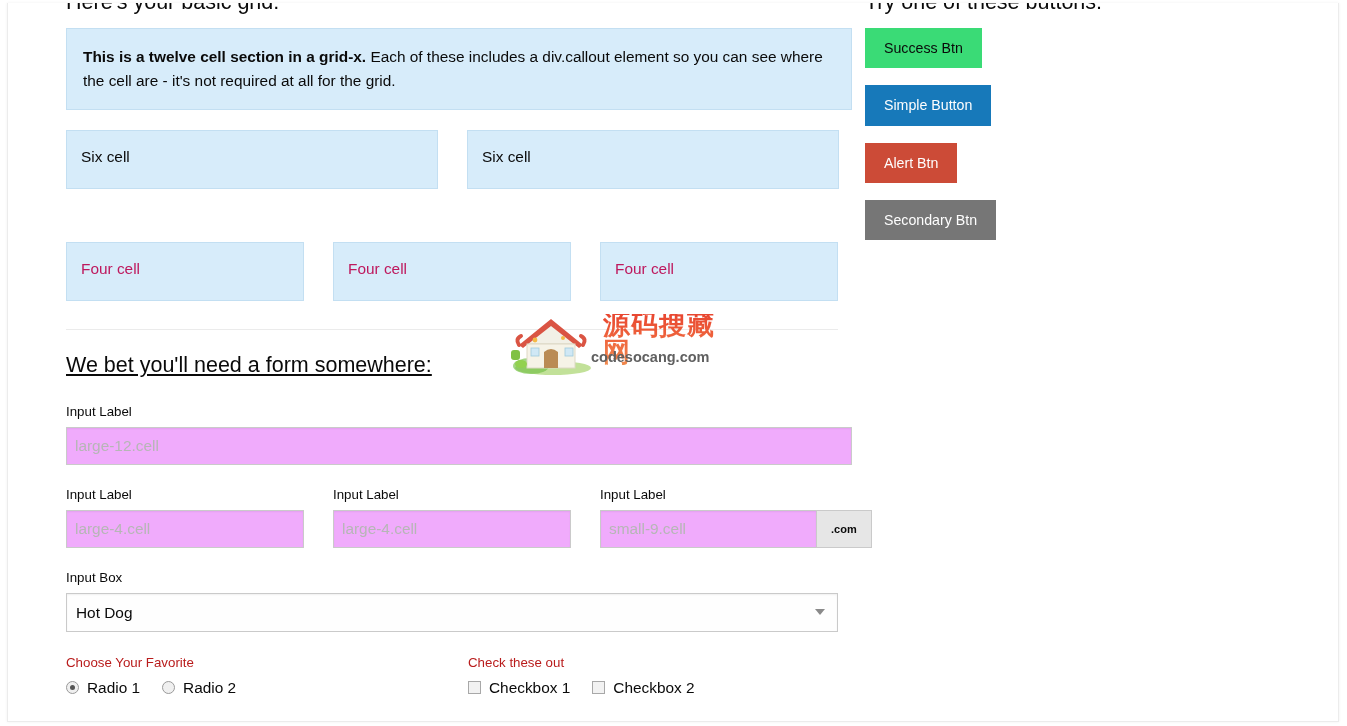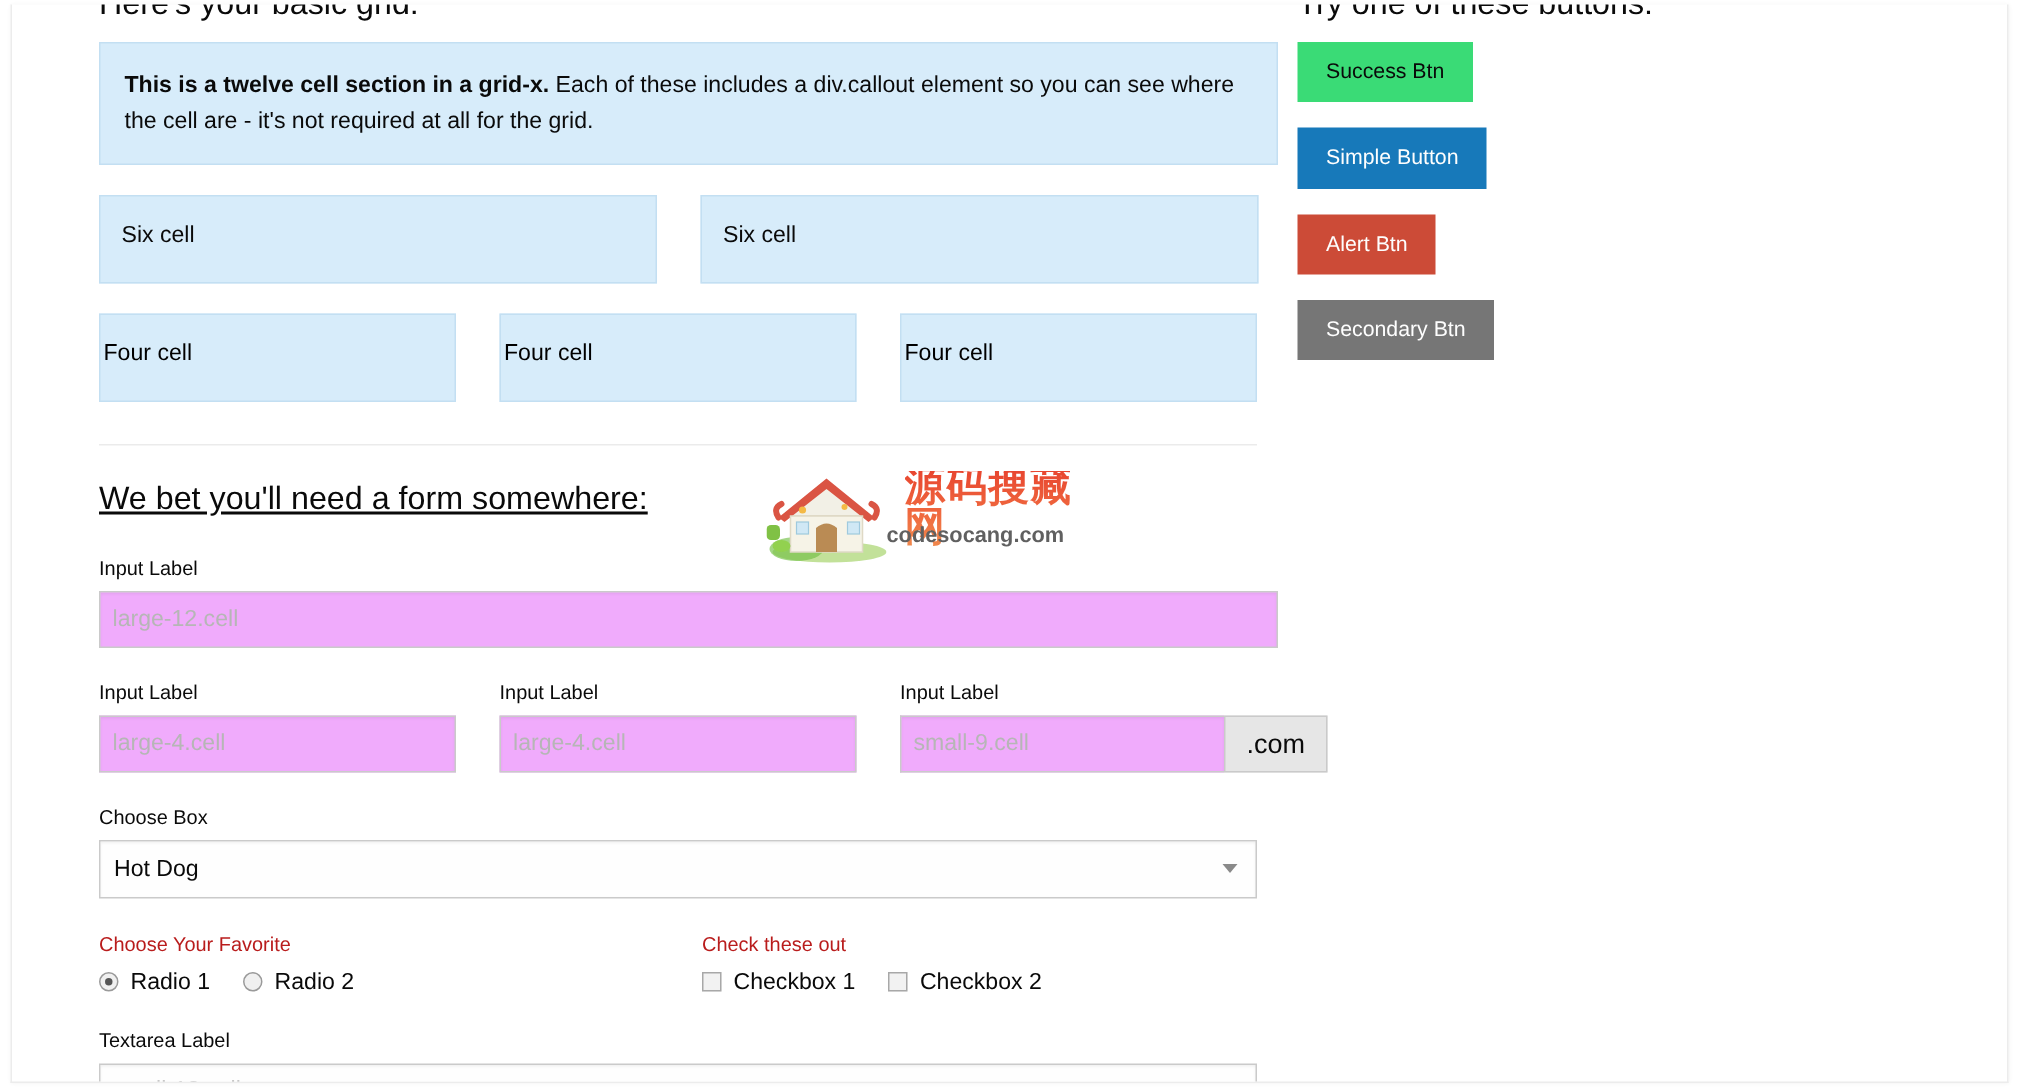--- a/index.html
+++ b/index.html
@@ -78,23 +78,24 @@
     height: 59px;
     padding: 14px 14px;
     font-size: 15.4px;
     color: #0a0a0a;
   }
   .cell-six.second { margin-left: 29px; }
 
   .cell-four {
     flex: 0 0 238px;
     height: 59px;
-    padding: 14px 2px;
-    font-size: 15.4px;
-    color: #000000;
+    padding: 14px 14px;
+    font-size: 15.4px;
+    color: #be185d;
+    margin-top: 33px;
   }
   .cell-four + .cell-four { margin-left: 29px; }
 
   hr.divider {
     border: none;
     border-top: 1px solid #ebebeb;
     margin: 28px 0 0 0;
     width: 772px;
   }
 
@@ -147,25 +148,26 @@
   .input-group .text-input {
     flex: 1 1 auto;
     border-right: none;
     width: auto;
   }
   .input-group-label {
     flex: 0 0 auto;
     background: #e6e6e6;
     border: 1px solid #cacaca;
     color: #0a0a0a;
-    font-size: 18px;
+    font-size: 11px;
     line-height: 36px;
     height: 38px;
     padding: 0 14px;
     white-space: nowrap;
+    font-weight: bold;
   }
 
   
   .select-block { margin-top: 18px; }
   .select-box {
     position: relative;
     width: 772px;
     height: 39px;
     border: 1px solid #cacaca;
     background: #fefefe;
@@ -380,21 +382,21 @@
           <div class="field-col">
             <label class="field-label">Input Label</label>
             <div class="input-group">
               <input class="text-input" type="text" placeholder="small-9.cell" style="">
               <span class="input-group-label">.com</span>
             </div>
           </div>
         </div>
 
         <div class="select-block">
-          <label class="field-label">Choose Box</label>
+          <label class="field-label">Input Box</label>
           <div class="select-box">
             <span class="select-value">Hot Dog</span>
             <span class="select-arrow"></span>
           </div>
         </div>
 
         <div class="choice-row">
           <div class="choice-group-a">
             <div class="choice-legend">Choose Your Favorite</div>
             <div class="choice-items">

